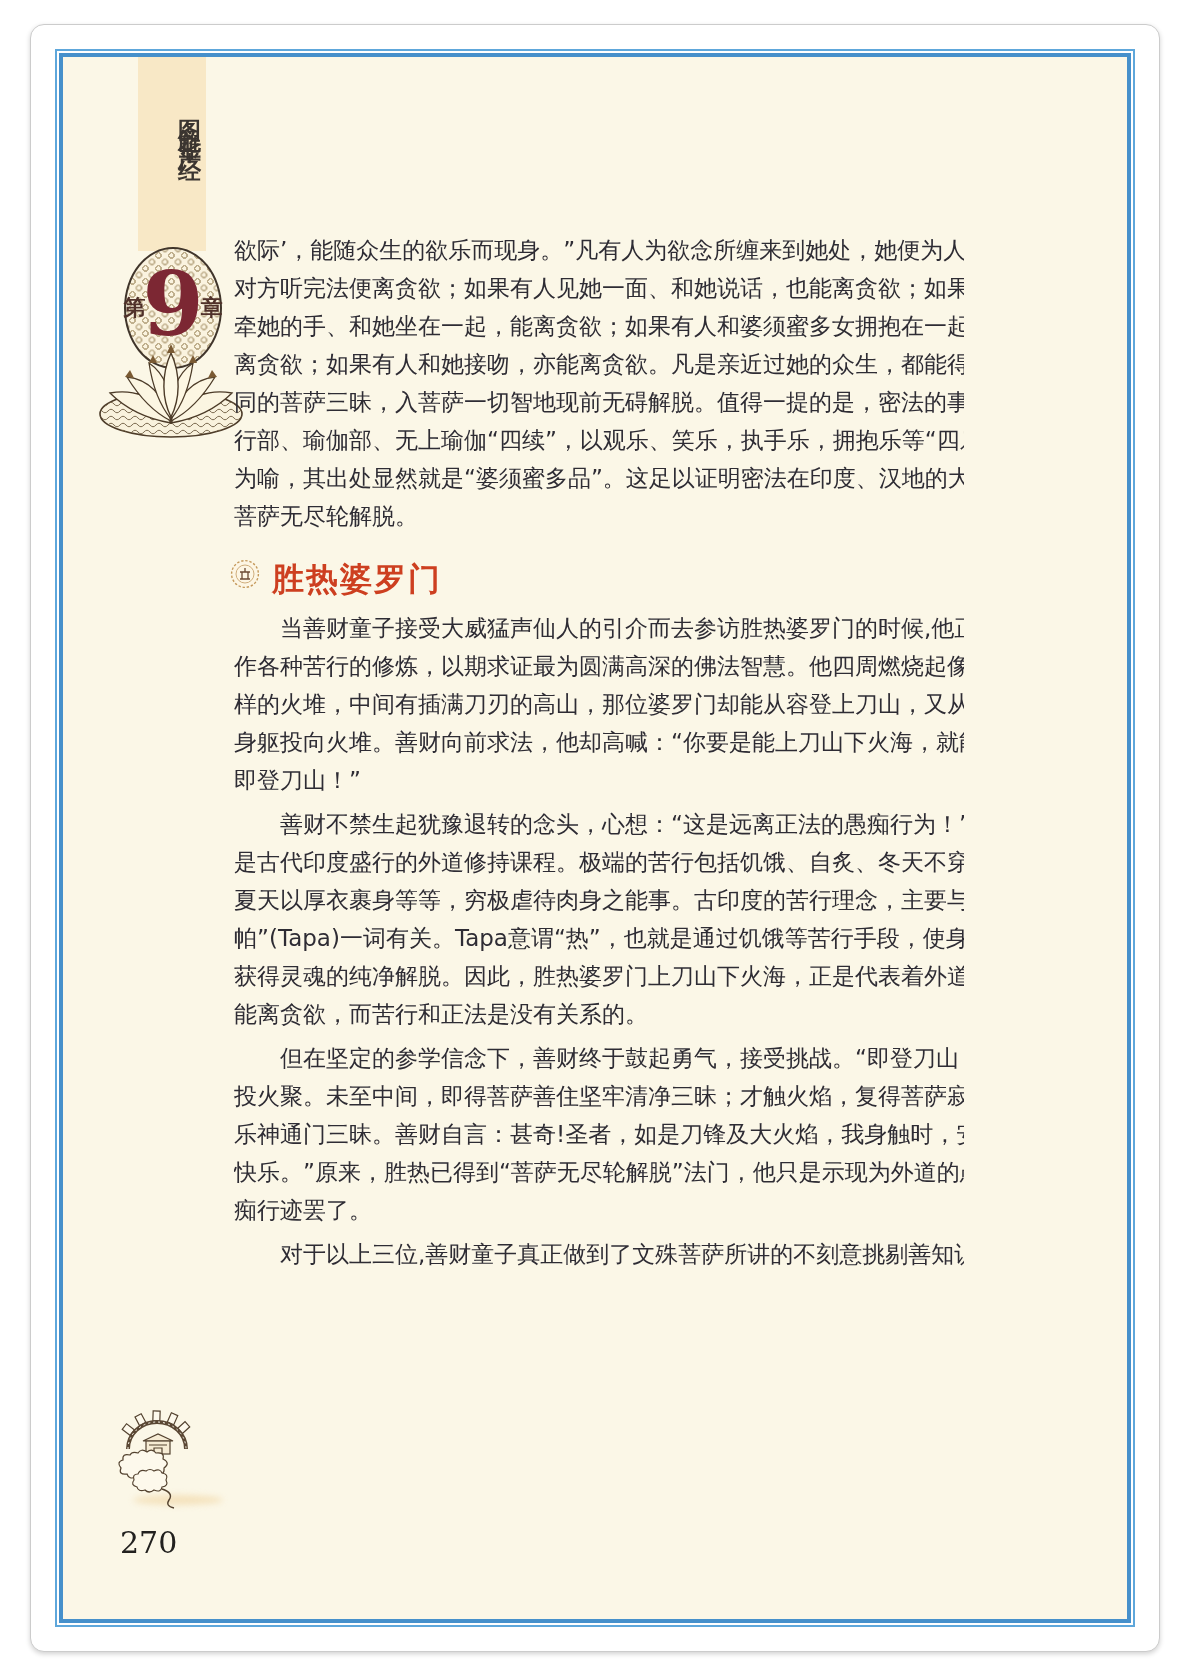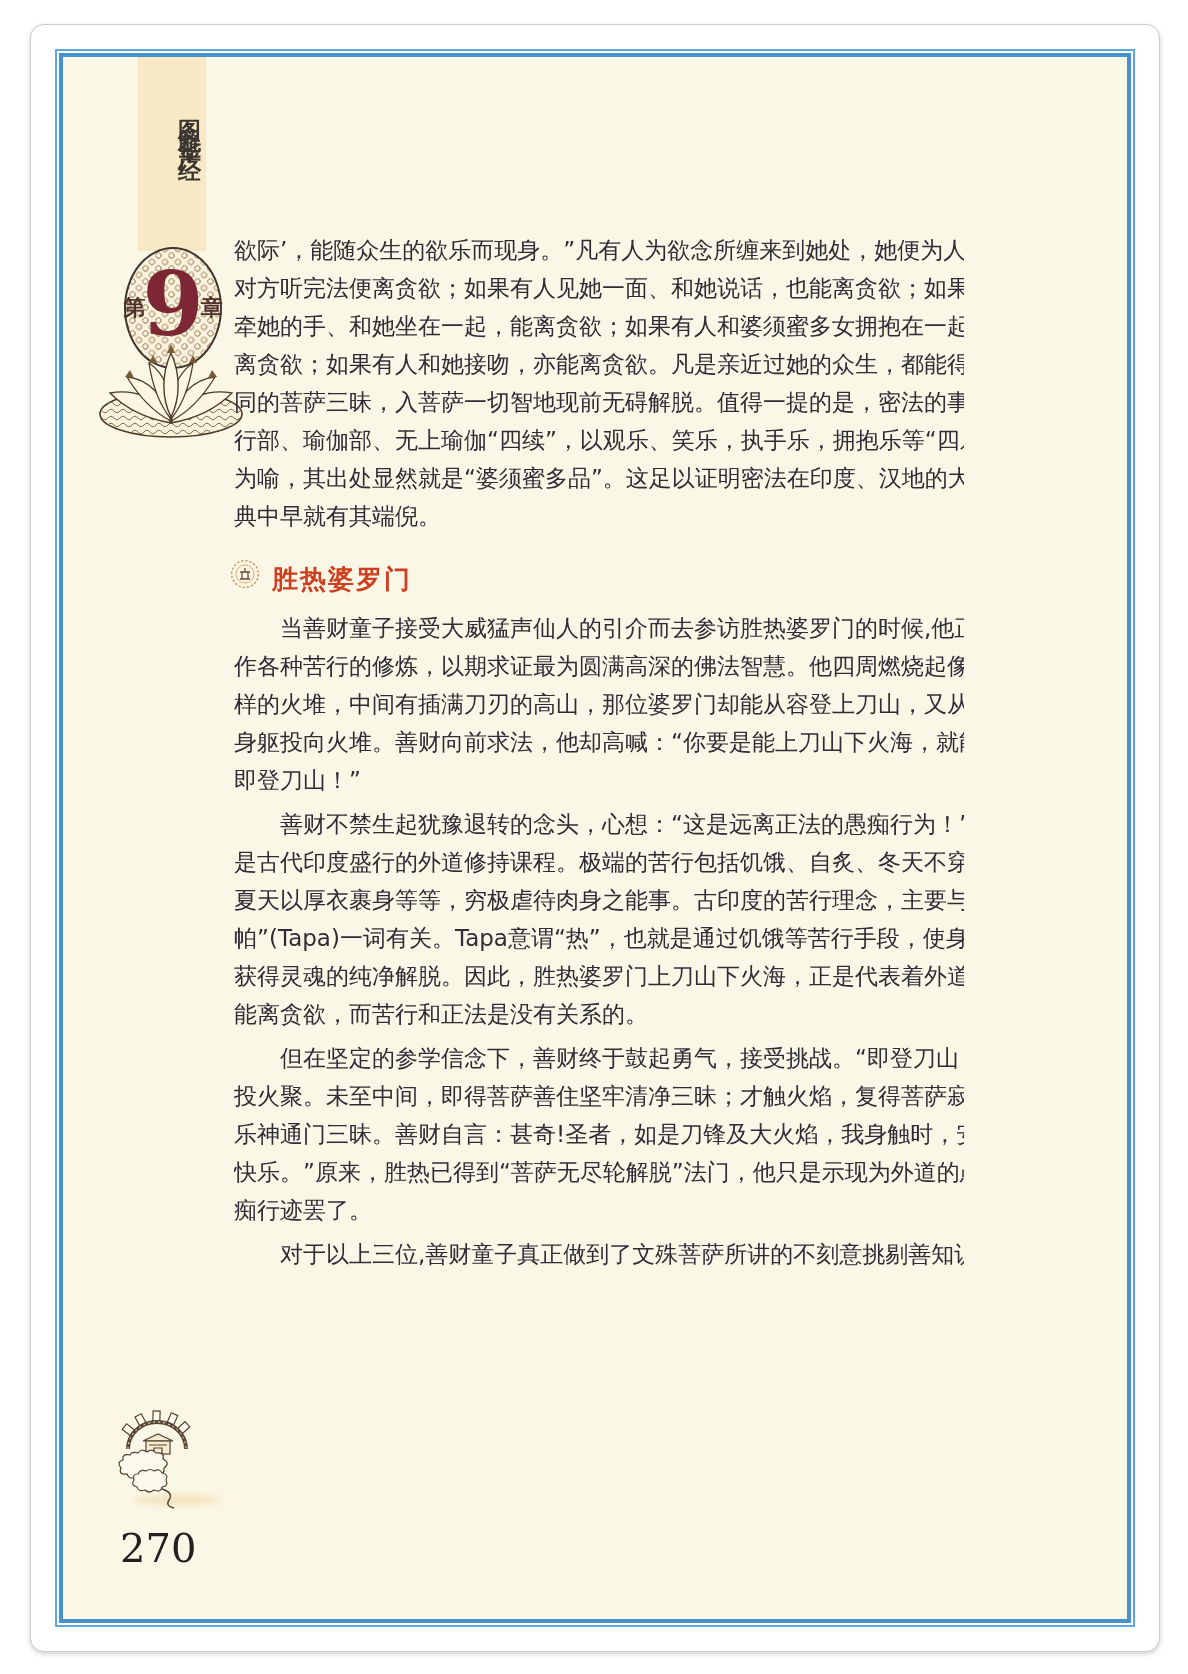--- a/index.html
+++ b/index.html
@@ -67,31 +67,31 @@
   .tline{text-align:justify;text-align-last:justify;white-space:nowrap;height:38px;overflow:hidden;}
   .tline.tlast{text-align-last:left;}
   .tline.tindent{text-indent:2em;}
   
   .sect{
     display:flex;align-items:center;gap:12px;
     margin:24px 0 10px -4px;height:40px;
   }
   .medal{flex:0 0 auto;}
   .sect .label{
-    font-size:26px;font-weight:700;color:#cd3f20;letter-spacing:2px;line-height:1;
+    font-size:32px;font-weight:700;color:#cd3f20;letter-spacing:2px;line-height:1;
   }
   
   .deco{position:absolute;left:53px;top:1352px;}
   .smudge{
     position:absolute;left:70px;top:1438px;width:90px;height:10px;
     background:#f3ddb2;border-radius:50%;filter:blur(3px);opacity:.8;
   }
   .folio{
     position:absolute;left:57px;top:1468px;
-    font-family:"DejaVu Serif",serif;font-size:40px;color:#22211f;
+    font-family:"DejaVu Serif",serif;font-size:30px;color:#22211f;
   }
 </style>
 </head>
 <body>
 
 <div class="card">
   <div class="frame-outer">
     <div class="page">
 
       <div class="strip"></div>
@@ -133,21 +133,21 @@
 
       <div class="main">
         <div class="para">
             <div class="tline">欲际’，能随众生的欲乐而现身。”凡有人为欲念所缠来到她处，她便为人说法，</div>
             <div class="tline">对方听完法便离贪欲；如果有人见她一面、和她说话，也能离贪欲；如果有人</div>
             <div class="tline">牵她的手、和她坐在一起，能离贪欲；如果有人和婆须蜜多女拥抱在一起，能</div>
             <div class="tline">离贪欲；如果有人和她接吻，亦能离贪欲。凡是亲近过她的众生，都能得到不</div>
             <div class="tline">同的菩萨三昧，入菩萨一切智地现前无碍解脱。值得一提的是，密法的事部、</div>
             <div class="tline">行部、瑜伽部、无上瑜伽“四续”，以观乐、笑乐，执手乐，拥抱乐等“四乐”</div>
             <div class="tline">为喻，其出处显然就是“婆须蜜多品”。这足以证明密法在印度、汉地的大乘经</div>
-            <div class="tline tlast">典中早就有其端倪。</div>
+            <div class="tline tlast">菩萨无尽轮解脱。</div>
           </div>
 
         <div class="sect">
           <span class="medal">
             <svg width="30" height="30" viewBox="0 0 30 30">
               <circle cx="15" cy="15" r="13.4" fill="#fdf6e4" stroke="#c59a5c" stroke-width="1.4" stroke-dasharray="2.4 1.8"></circle>
               <circle cx="15" cy="15" r="9" fill="none" stroke="#cfae7d" stroke-width="1"></circle>
               <path d="M10 13 h10 M15 9 v4 M12 13 v7 M18 13 v7 M10 20 h10" stroke="#6b4a33" stroke-width="1.3" fill="none"></path>
             </svg>
           </span>

